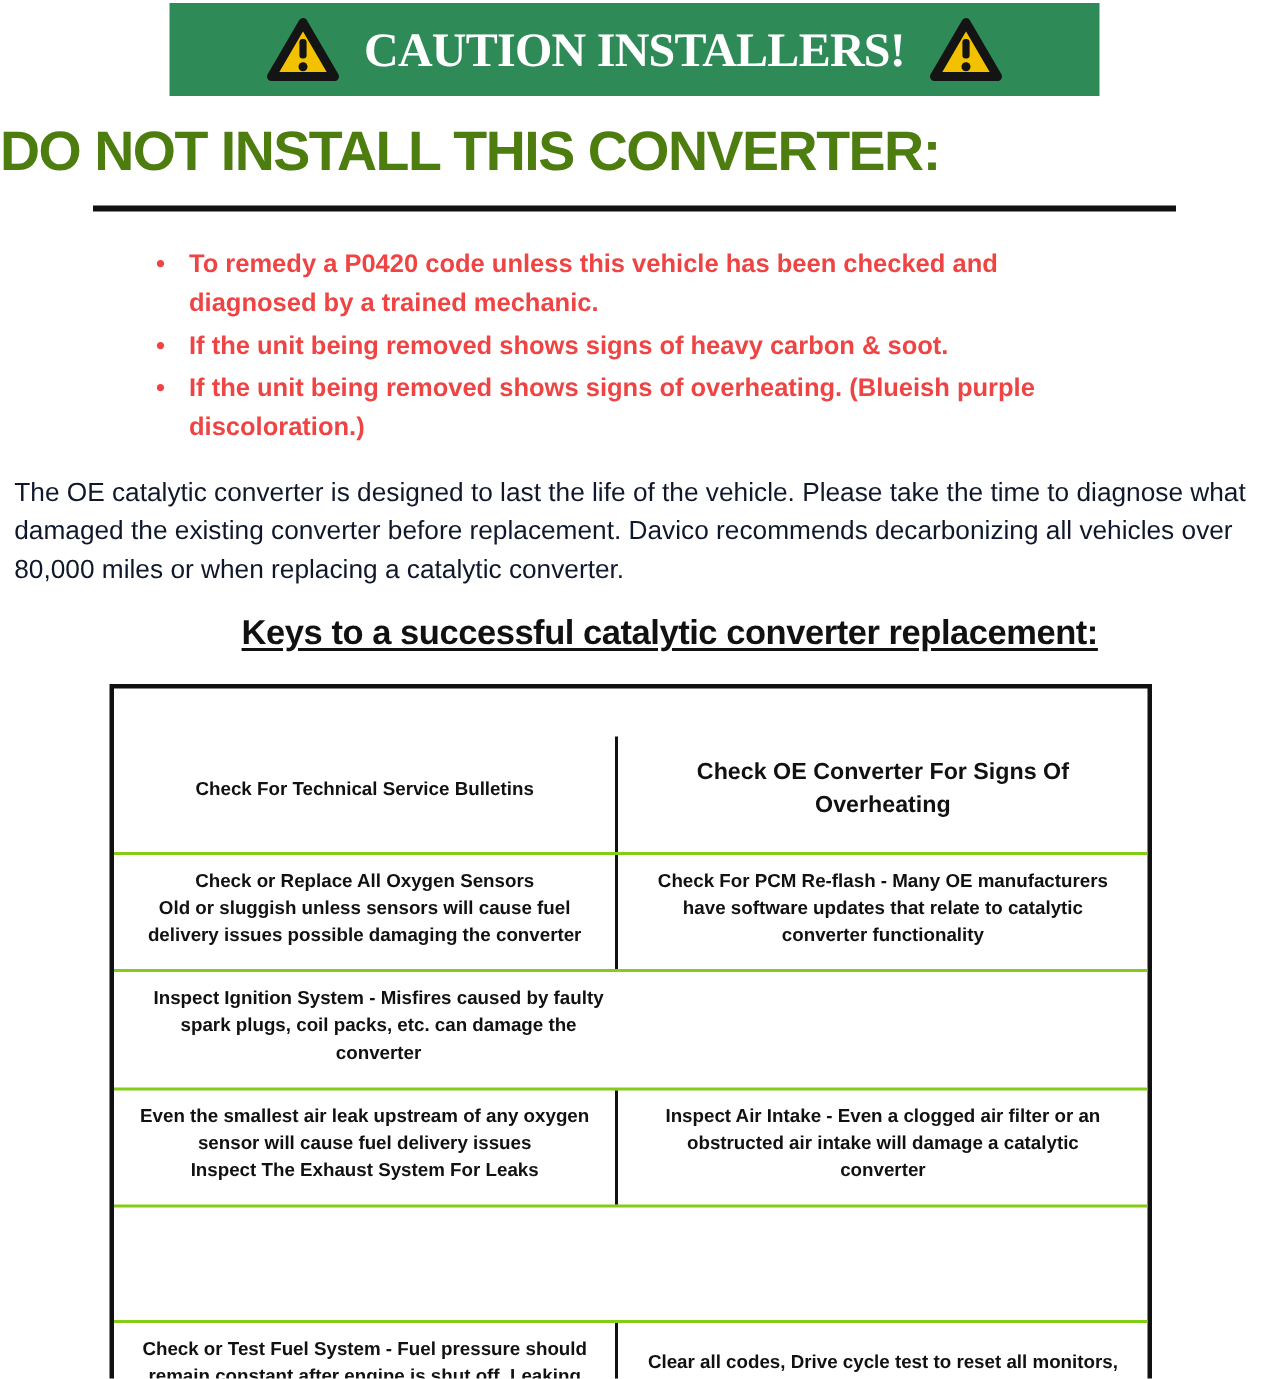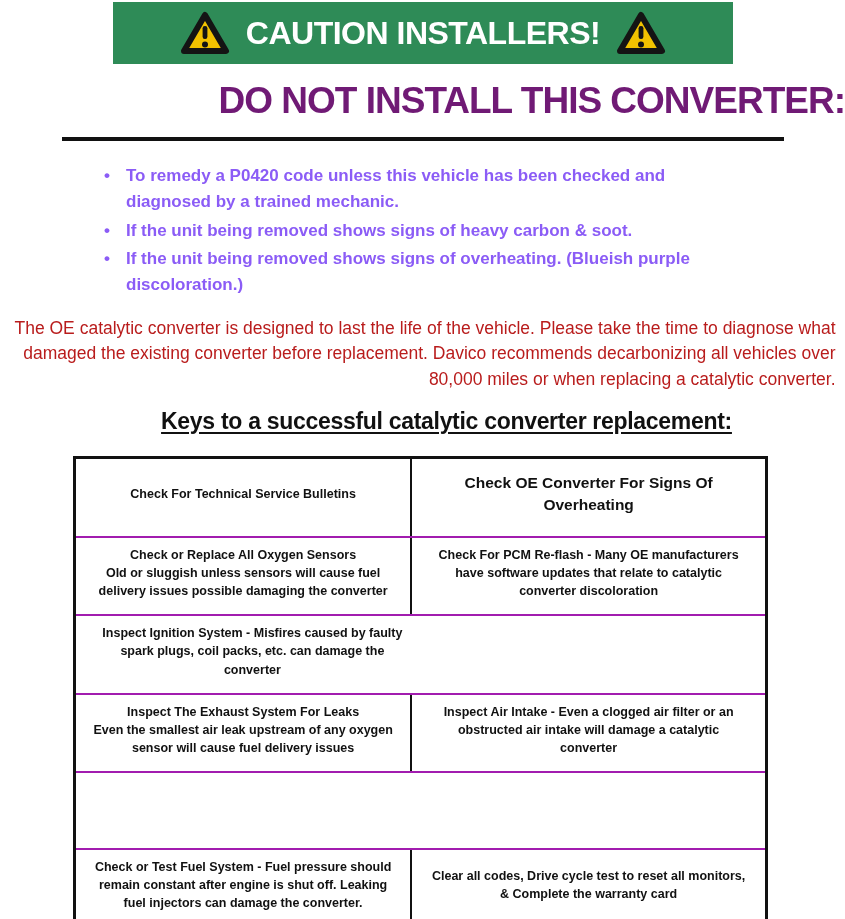--- a/index.html
+++ b/index.html
@@ -10,76 +10,77 @@
     overflow: hidden;
   }
   .page { width: 845px; height: 919px; position: relative; }
 
   
   .banner {
     margin: 2px auto 0 113px;
     width: 620px; height: 62px;
     display: flex; align-items: center; justify-content: center;
     gap: 16px;
+    font-family: Liberation Serif, serif;
   }
   .banner-title {
     color: #ffffff;
     font-size: 32px;
     font-weight: bold;
     letter-spacing: -0.5px;
     white-space: nowrap;
   }
   .warn-svg { display: block; }
 
   
   .headline {
     margin-top: 16px;
-    text-align: right;
+    text-align: left;
     font-size: 37px;
     font-weight: bold;
     letter-spacing: -1px;
-    color: #701a75;
+    color: #4d7c0f;
   }
 
   .divider {
     margin: 15px auto 0 auto;
     width: 722px;
     height: 4px;
     background: #111111;
   }
 
   
   .bullets {
     margin: 22px 0 0 104px;
     width: 630px;
     list-style: none;
   }
   .bullets li {
     position: relative;
     padding-left: 22px;
     font-size: 17px;
     font-weight: bold;
-    color: #8b5cf6;
+    color: #ef4444;
     line-height: 1.55;
     margin-bottom: 2px;
   }
   .bullets li::before {
     content: "•";
     position: absolute;
     left: 0; top: 0;
     font-size: 17px;
   }
 
   
   .intro {
     margin: 17px auto 0 auto;
     width: 826px;
-    text-align: right;
+    text-align: left;
     font-size: 17.5px;
-    color: #b91c1c;
+    color: #0f172a;
     line-height: 1.47;
   }
 
   
   .keys-heading {
     margin-top: 15px;
     text-align: center;
     font-size: 23px;
     font-weight: bold;
     color: #111111;
@@ -91,23 +92,23 @@
 
   
   .tips-table {
     margin: 21px 0 0 73px;
     width: 695px;
     border: 3px solid #111111;
   }
   .t-row {
     display: flex;
     min-height: 77px;
-    border-top: 2px solid #a21caf;
-  }
-  .t-row:first-child { border-top: none; }
+    border-top: 2px solid #84cc16;
+  }
+  .t-row:first-child { border-top: none; margin-top: 32px; }
   .t-cell {
     display: flex;
     flex-direction: column;
     align-items: center;
     justify-content: center;
     text-align: center;
     padding: 8px 16px 14px 16px;
     font-size: 12.5px;
     font-weight: bold;
     color: #111111;
@@ -164,34 +165,34 @@
         <div>Check OE Converter For Signs Of Overheating</div>
       </div>
     </div>
 
     <div class="t-row">
       <div class="t-cell left">
         <div>Check or Replace All Oxygen Sensors</div>
         <div>Old or sluggish unless sensors will cause fuel delivery issues possible damaging the converter</div>
       </div>
       <div class="t-cell right">
-        <div>Check For PCM Re-flash - Many OE manufacturers have software updates that relate to catalytic converter discoloration</div>
+        <div>Check For PCM Re-flash - Many OE manufacturers have software updates that relate to catalytic converter functionality</div>
       </div>
     </div>
 
     <div class="t-row">
       <div class="t-cell right">
         <div>Inspect Ignition System - Misfires caused by faulty spark plugs, coil packs, etc. can damage the converter</div>
       </div>
     </div>
 
     <div class="t-row">
       <div class="t-cell left">
+        <div>Even the smallest air leak upstream of any oxygen sensor will cause fuel delivery issues</div>
         <div>Inspect The Exhaust System For Leaks</div>
-        <div>Even the smallest air leak upstream of any oxygen sensor will cause fuel delivery issues</div>
       </div>
       <div class="t-cell right">
         <div>Inspect Air Intake - Even a clogged air filter or an obstructed air intake will damage a catalytic converter</div>
       </div>
     </div>
 
     <div class="t-row">
     </div>
 
     <div class="t-row">

